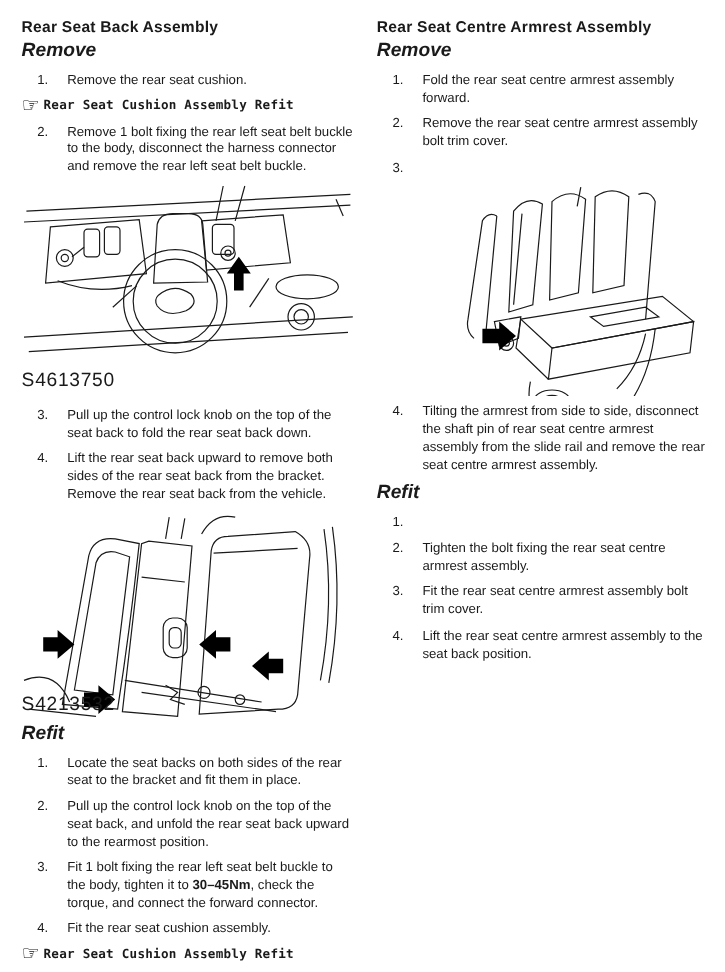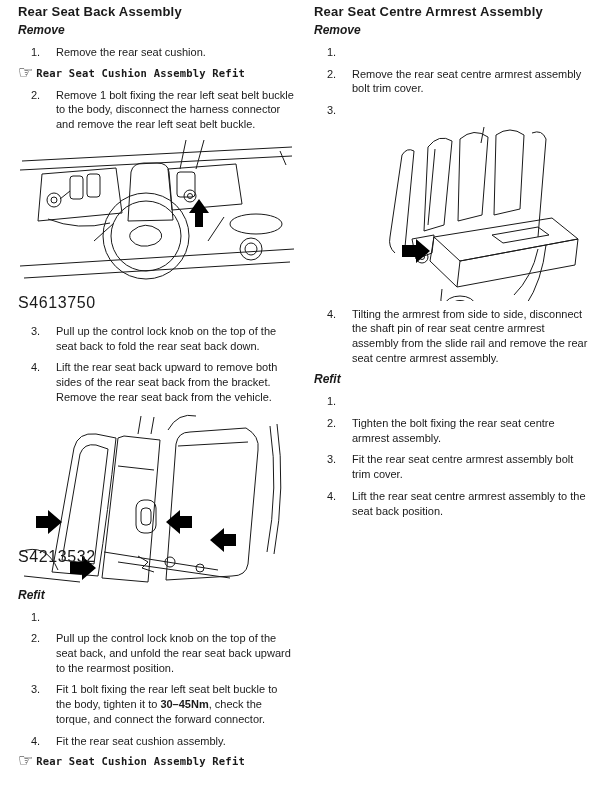--- a/index.html
+++ b/index.html
@@ -2,35 +2,35 @@
 <html><head>
 <meta charset="utf-8">
 <style>
   html,body{margin:0;padding:0;background:#ffffff;}
   body{
     width:604px;height:810px;overflow:hidden;
     font-family:"Liberation Sans",sans-serif;
     color:#1a1a1a;font-size:11px;
     -webkit-font-smoothing:antialiased;
   }
-  .page{display:flex;gap:18px;padding:2px 12px 0 18px;box-sizing:border-box;width:604px;}
+  .page{display:flex;gap:18px;padding:13px 12px 0 18px;box-sizing:border-box;width:604px;}
   .col{width:278px;flex:0 0 278px;}
   .section-title{font-size:13px;font-weight:bold;letter-spacing:.2px;margin:2px 0 4px;}
-  .subhead{font-size:12px;font-weight:bold;font-style:italic;margin:3px 0 8px;}
+  .subhead{font-size:16px;font-weight:bold;font-style:italic;margin:3px 0 8px;}
   .step{display:flex;margin:0 0 7px;}
   .step .num{flex:0 0 16px;margin-left:13px;margin-right:9px;line-height:1.32;}
   .step .txt{flex:1;line-height:1.34;padding-right:2px;}
   .bold{font-weight:bold;}
   .xref{display:flex;align-items:center;margin:1px 0 9px;cursor:pointer;}
   .xref .hand{font-size:17px;line-height:12px;margin-right:3px;color:#111;}
   .xref .xref-text{font-family:"DejaVu Sans Mono",monospace;font-weight:bold;font-size:10.5px;letter-spacing:.2px;}
   .figure{margin:4px 0 6px;position:relative;}
   .figure svg{display:block;}
   .fig-label{font-size:16px;letter-spacing:.6px;margin:7px 0 12px;}
-  .fig-label.overlap{position:absolute;left:0;bottom:18px;margin:0;background:transparent;}
+  .fig-label.overlap{position:absolute;left:0;bottom:2px;margin:0;background:transparent;}
   .fig2-wrap{margin-bottom:4px;}
   svg *{vector-effect:non-scaling-stroke;}
 </style>
 </head>
 <body>
 
 <div class="page">
 
   <div class="col">
 
@@ -120,20 +120,21 @@
         <polygon points="174,104 162,104 162,98 148,110 162,122 162,116 174,116" fill="#000" stroke="none"></polygon>
         <polygon points="218,122 206,122 206,116 192,128 206,140 206,134 218,134" fill="#000" stroke="none"></polygon>
       </svg>
       <div class="fig-label overlap">S4213532</div>
     </div>
 
     <div class="subhead">Refit</div>
 
     <div class="step">
       <span class="num">1.</span>
+      <span class="txt">Locate the seat backs on both sides of the rear seat to the bracket and fit them in place.</span>
     </div>
     <div class="step">
       <span class="num">2.</span>
       <span class="txt">Pull up the control lock knob on the top of the seat back, and unfold the rear seat back upward to the rearmost position.</span>
     </div>
     <div class="step">
       <span class="num">3.</span>
       <span class="txt"><span>Fit 1 bolt fixing the rear left seat belt buckle to the body, tighten it to </span><span class="bold">30–45Nm</span><span>, check the torque, and connect the forward connector.</span></span>
     </div>
     <div class="step">
@@ -148,20 +149,21 @@
 
   </div>
 
   <div class="col">
 
     <div class="section-title">Rear Seat Centre Armrest Assembly</div>
     <div class="subhead">Remove</div>
 
     <div class="step">
       <span class="num">1.</span>
+      <span class="txt">Fold the rear seat centre armrest assembly forward.</span>
     </div>
     <div class="step">
       <span class="num">2.</span>
       <span class="txt">Remove the rear seat centre armrest assembly bolt trim cover.</span>
     </div>
     <div class="step">
       <span class="num">3.</span>
     </div>
 
     <div class="figure">

